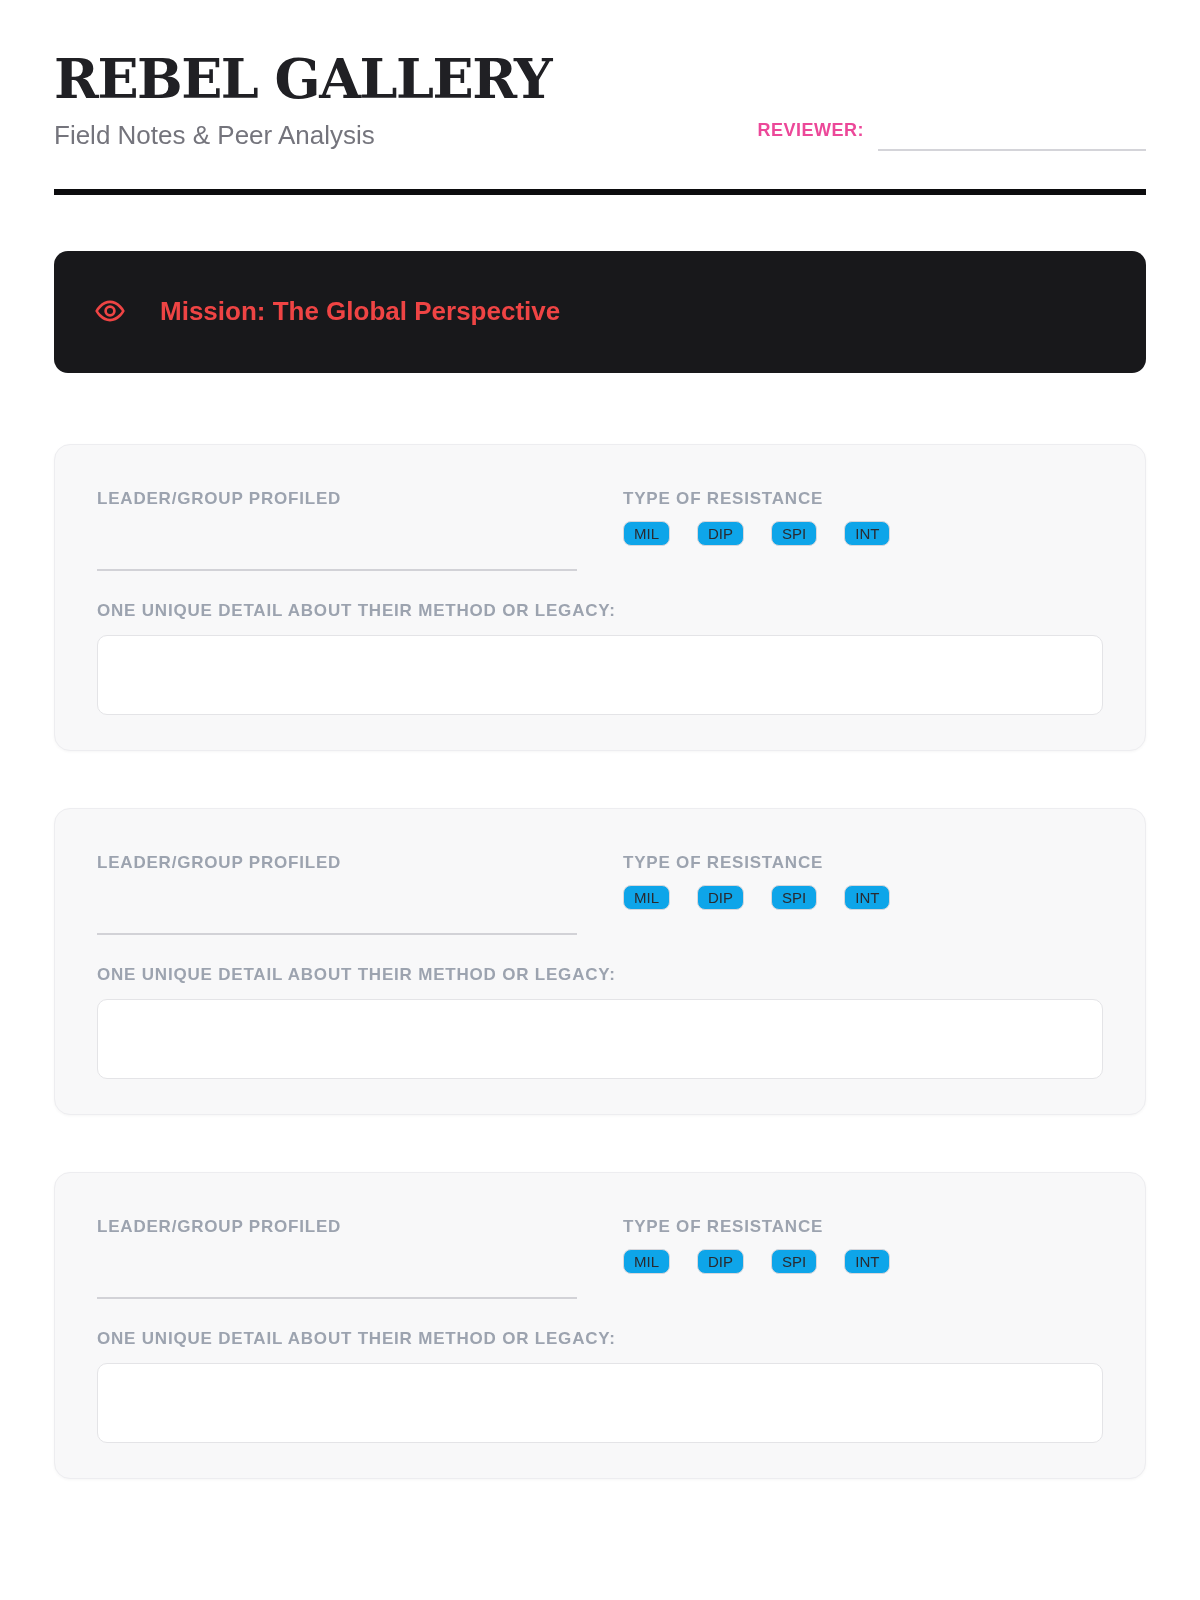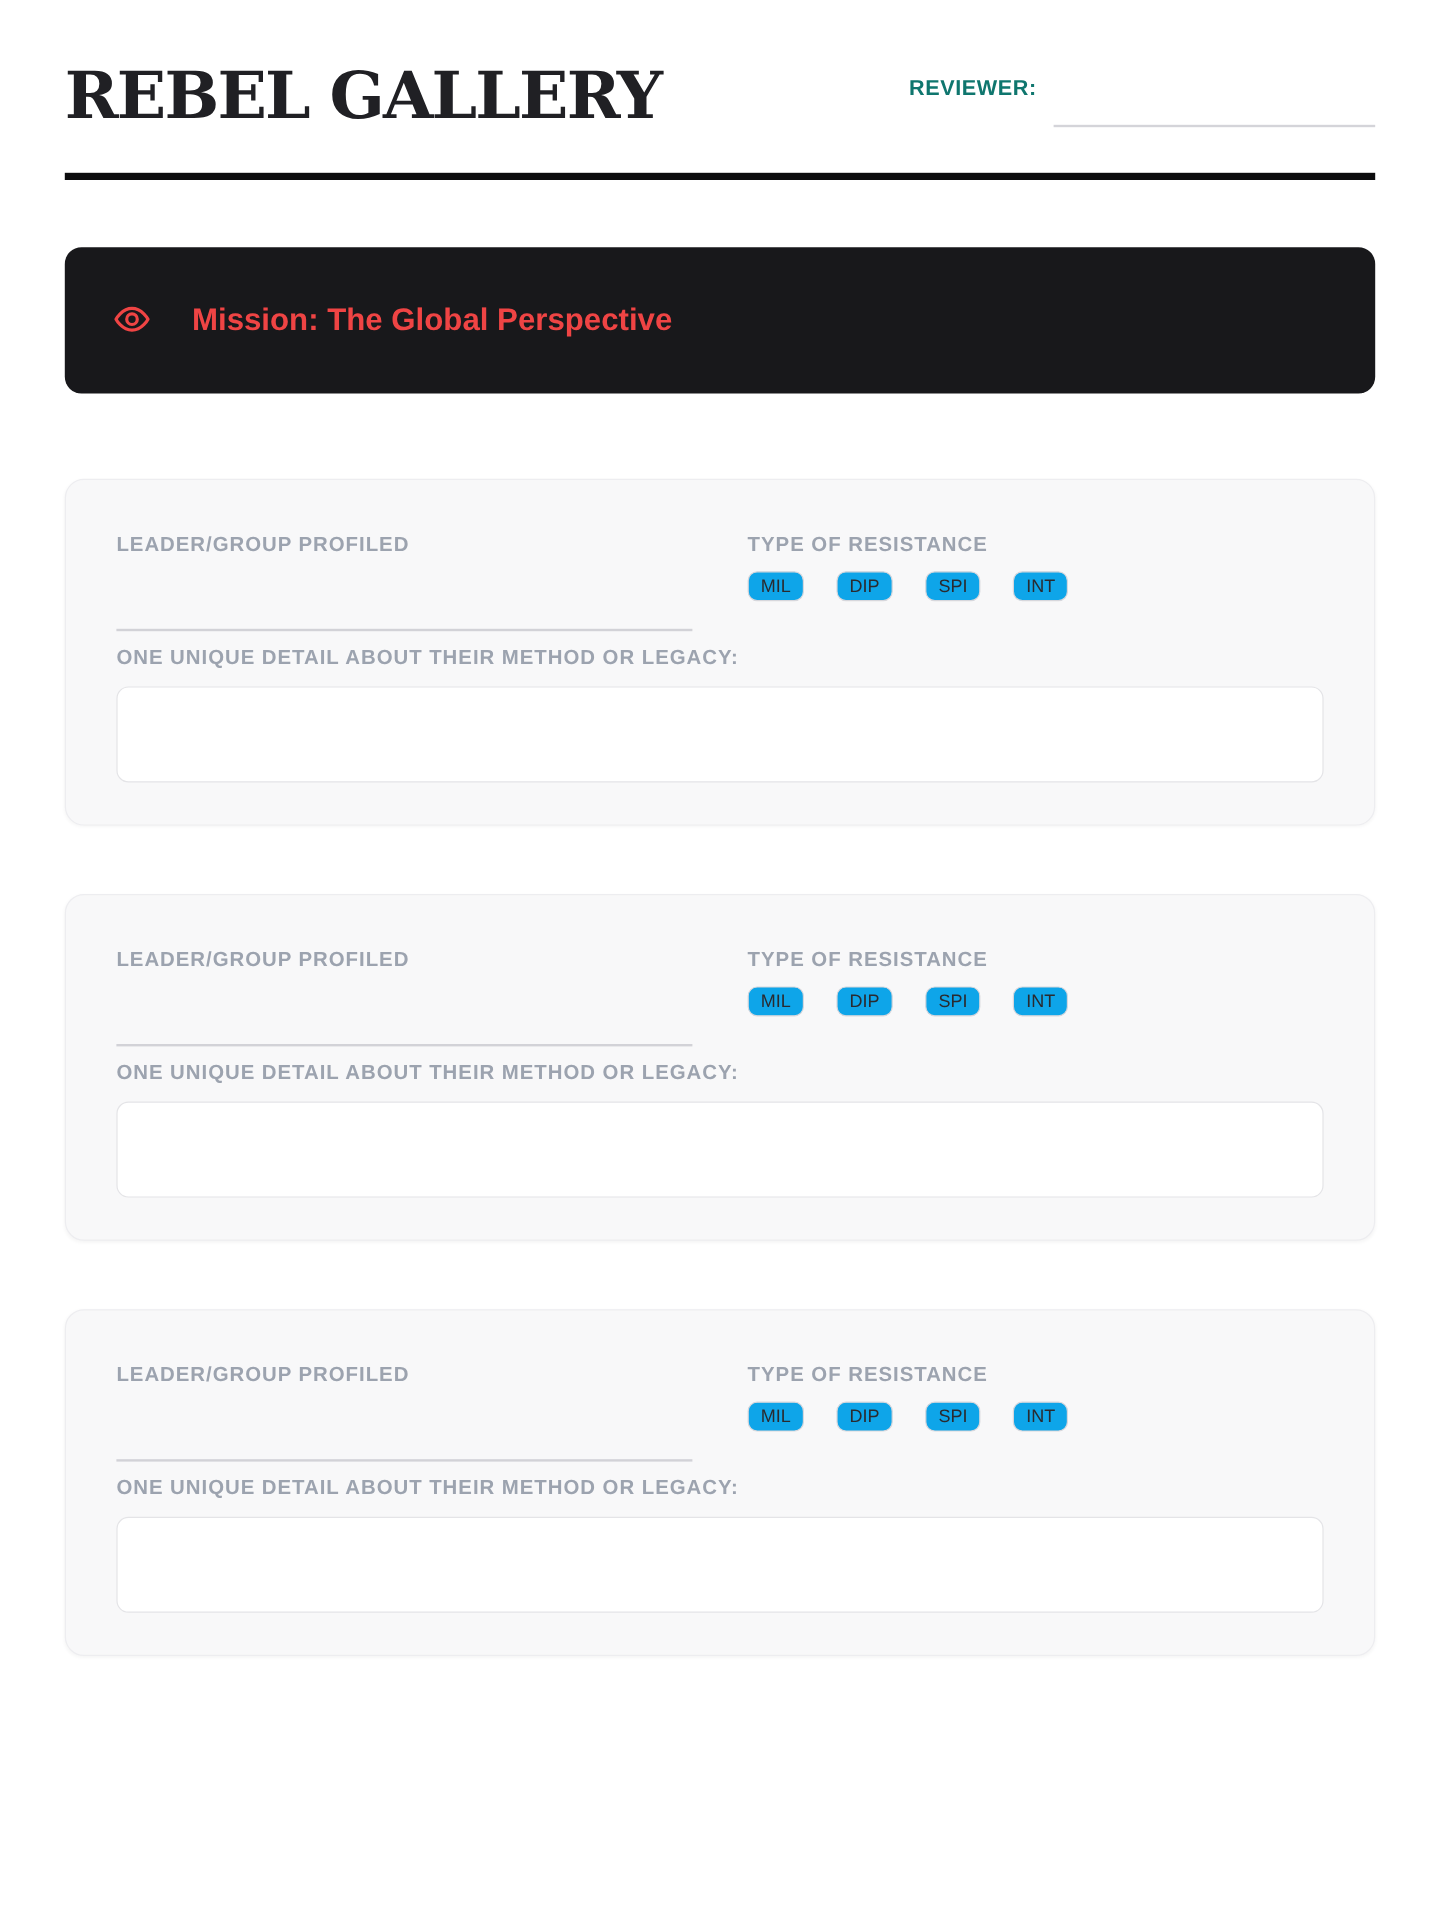--- a/index.html
+++ b/index.html
@@ -39,22 +39,22 @@
   }
   .reviewer {
     display: flex;
     align-items: flex-end;
     gap: 14px;
   }
   .rev-label {
     font-size: 18px;
     font-weight: bold;
     letter-spacing: 0.5px;
-    color: #0f766e;
-    margin-bottom: 22px;
+    color: #ec4899;
+    margin-bottom: 10px;
   }
   .rev-input {
     width: 268px;
     height: 24px;
     border: none;
     border-bottom: 2px solid #d4d4d9;
     background: transparent;
     outline: none;
     font-size: 18px;
     color: #333;
@@ -142,21 +142,21 @@
     font-size: 15px;
     font-weight: 500;
     color: #2a2a2f;
     background: #0ea5e9;
     border: 1.5px solid #d7d7dc;
     border-radius: 8px;
     padding: 3px 10px;
     line-height: 17px;
     cursor: pointer;
   }
-  .flabel.detail { margin-top: 12px; }
+  .flabel.detail { margin-top: 30px; }
   .detail-box {
     display: block;
     width: 100%;
     height: 80px;
     margin-top: 14px;
     background: #ffffff;
     border: 1.5px solid #e4e4e7;
     border-radius: 10px;
     resize: none;
     outline: none;
@@ -167,20 +167,21 @@
   }
 </style>
 </head>
 <body>
 
 <div class="page">
 
   <header>
     <div class="title-block">
       <h1 class="title">REBEL GALLERY</h1>
+      <div class="subtitle">Field Notes &amp; Peer Analysis</div>
     </div>
     <div class="reviewer">
       <span class="rev-label">REVIEWER:</span>
       <input class="rev-input" type="text" value="" style="">
     </div>
   </header>
 
   <div class="rule"></div>
 
   <section class="mission">

